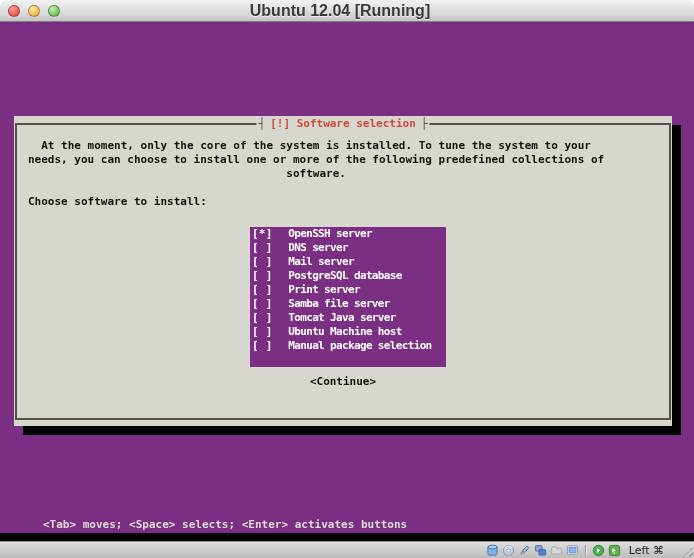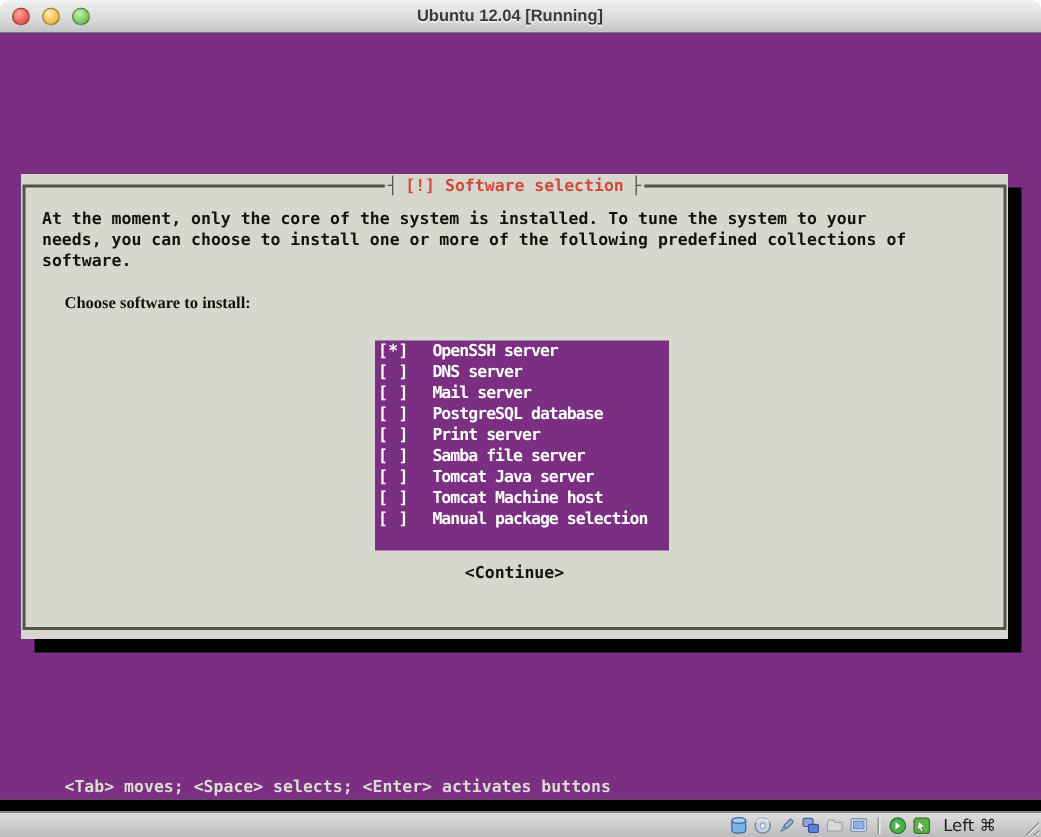--- a/index.html
+++ b/index.html
@@ -15,21 +15,21 @@
     background:linear-gradient(#f2f2f2,#d6d6d6 70%,#c3c3c3);
     border-bottom:1px solid #7f7f7f;border-radius:6px 6px 0 0;
   }
   .lights{position:absolute;left:8px;top:5px;display:flex;gap:8px;}
   .light{width:12px;height:12px;border-radius:50%;border:1px solid rgba(0,0,0,.3);}
   .light.red{background:radial-gradient(circle at 35% 30%, #ffa39b, #ea6156 60%, #d4453c);}
   .light.yellow{background:radial-gradient(circle at 35% 30%, #ffeab0, #f4c051 60%, #e0a139);}
   .light.green{background:radial-gradient(circle at 35% 30%, #c9f0b4, #7cc962 60%, #55a93c);}
   .win-title{
     position:absolute;left:0;right:14px;top:0;height:22px;line-height:22px;
-    text-align:center;font-size:11px;font-weight:bold;color:#3a3a3a;
+    text-align:center;font-size:16px;font-weight:bold;color:#3a3a3a;
     text-shadow:0 1px 0 rgba(255,255,255,.6);
   }
   
   .vm{
     position:absolute;top:22px;left:0;width:694px;height:511px;
     background:#7b2f83;
     font-family:"DejaVu Sans Mono","Liberation Mono",monospace;
     font-weight:bold;font-size:11px;
   }
   .dialog{
@@ -40,23 +40,23 @@
     position:absolute;top:7px;left:1px;right:1px;bottom:6px;
     border:2px solid #53524c;pointer-events:none;
   }
   .dlg-title{
     position:absolute;top:1px;left:50%;transform:translateX(-50%);
     white-space:nowrap;line-height:14px;background:#d7d7cf;padding:0 2px;
   }
   .dlg-title .junction{color:#53524c;}
   .dlg-title .title-text{color:#d04a3a;padding:0 5px;}
   .para{
-    position:absolute;left:14px;top:23px;white-space:pre;line-height:14px;
+    position:absolute;left:14px;top:23px;white-space:pre;line-height:14px;text-align:center;
   }
-  .prompt{position:absolute;left:29px;top:79px;line-height:14px;font-family:Liberation Serif, serif;}
+  .prompt{position:absolute;left:14px;top:79px;line-height:14px;}
   .listbox{
     position:absolute;left:236px;top:111px;width:196px;height:140px;
     background:#7b2f83;color:#fff;padding-left:2px;overflow:hidden;
   }
   .sw-row{height:14px;line-height:14px;white-space:nowrap;}
   .sw-label{margin-left:16px;letter-spacing:-0.65px;}
   .mark{display:inline-block;min-width:7px;text-align:center;}
   .mark.cursor{background:#d9481c;color:#d9481c;}
   .continue{
     position:absolute;left:50%;transform:translateX(-50%);top:259px;
@@ -113,21 +113,21 @@
 software.</div>
       <div class="prompt">Choose software to install:</div>
       <div class="listbox" id="software-list">
           <div class="sw-row">[<span class="mark">*</span>]<span class="sw-label">OpenSSH server</span></div>
           <div class="sw-row">[<span class="mark">&nbsp;</span>]<span class="sw-label">DNS server</span></div>
           <div class="sw-row">[<span class="mark">&nbsp;</span>]<span class="sw-label">Mail server</span></div>
           <div class="sw-row">[<span class="mark">&nbsp;</span>]<span class="sw-label">PostgreSQL database</span></div>
           <div class="sw-row">[<span class="mark">&nbsp;</span>]<span class="sw-label">Print server</span></div>
           <div class="sw-row">[<span class="mark">&nbsp;</span>]<span class="sw-label">Samba file server</span></div>
           <div class="sw-row">[<span class="mark">&nbsp;</span>]<span class="sw-label">Tomcat Java server</span></div>
-          <div class="sw-row">[<span class="mark">&nbsp;</span>]<span class="sw-label">Tomcat Machine host</span></div>
+          <div class="sw-row">[<span class="mark">&nbsp;</span>]<span class="sw-label">Ubuntu Machine host</span></div>
           <div class="sw-row">[<span class="mark">&nbsp;</span>]<span class="sw-label">Manual package selection</span></div>
         </div>
       <div class="continue">&lt;Continue&gt;</div>
     </div>
     <div class="help-line">&lt;Tab&gt; moves; &lt;Space&gt; selects; &lt;Enter&gt; activates buttons</div>
   </div>
 
   <div class="letterbox"></div>
 
   <div class="statusbar">

